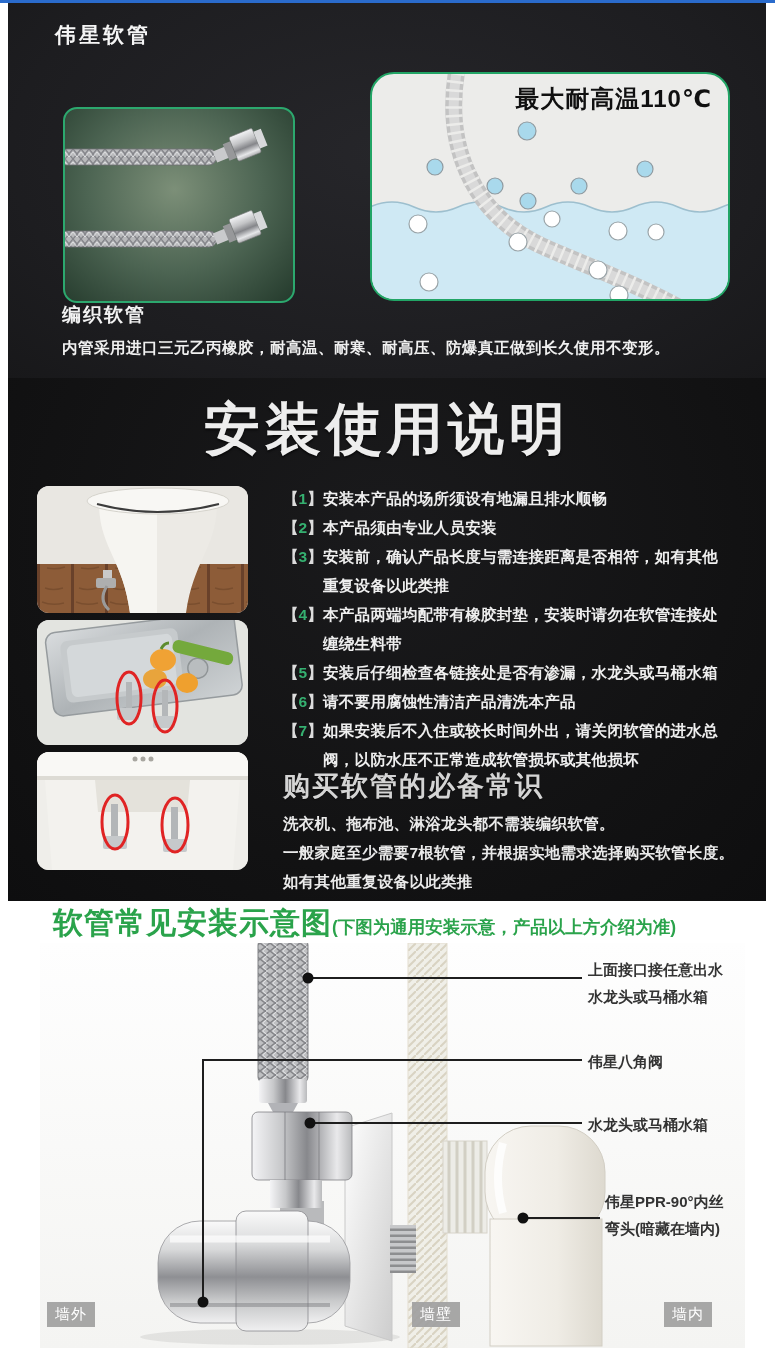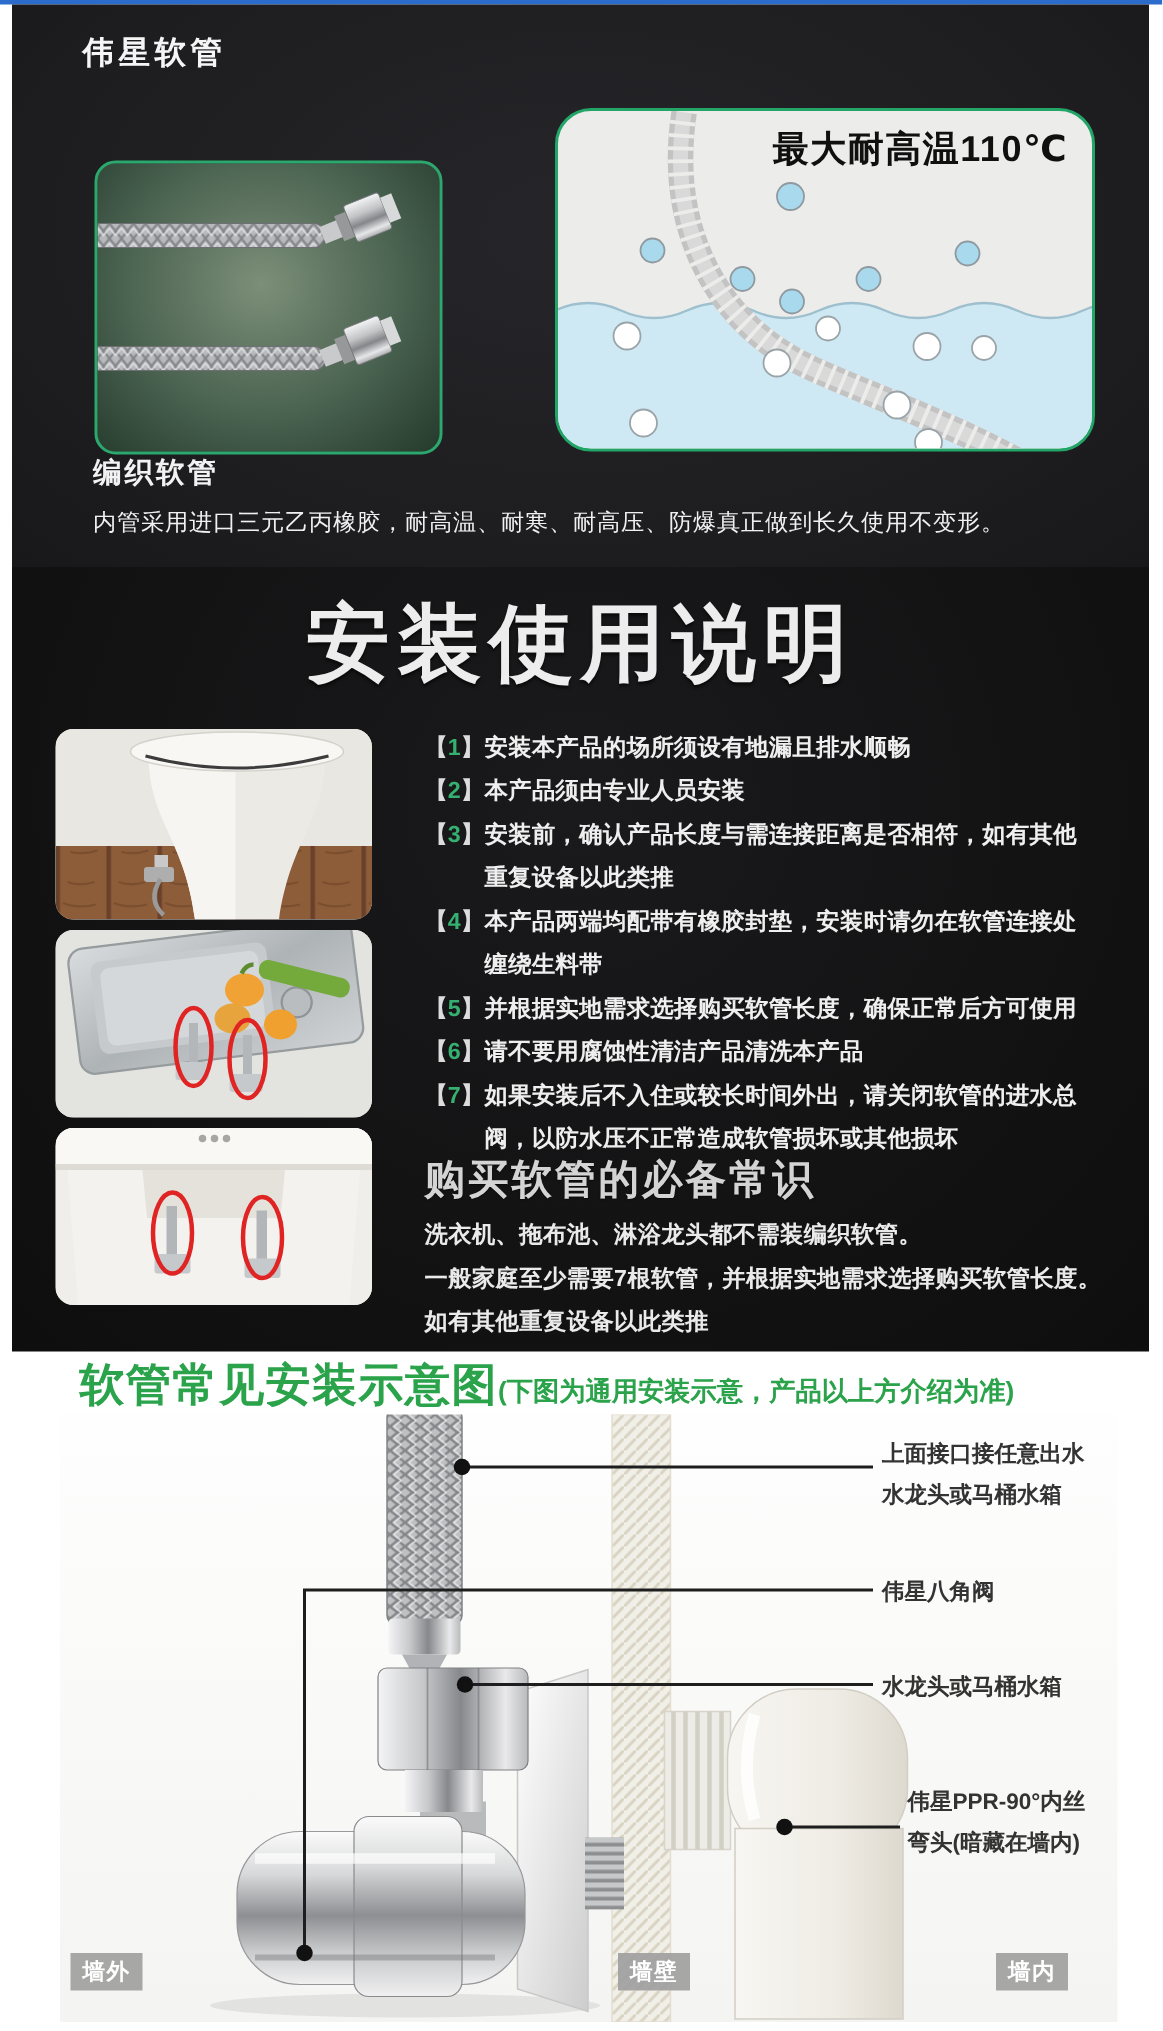--- a/index.html
+++ b/index.html
@@ -13,21 +13,21 @@
   .panel-top { top:3px; height:375px; background:radial-gradient(ellipse at 50% 40%, #26262a 0%, #1d1d20 70%, #18181a 100%); }
   .panel-install { top:378px; height:523px; background:radial-gradient(ellipse at 50% 30%, #1a1a1c 0%, #121213 65%, #0e0e0f 100%); }
 
   .hose-title { position:absolute; left:47px; top:18px; font-size:21px; font-weight:700; letter-spacing:3px; color:#f5f5f5; }
 
   .left-box { position:absolute; left:55px; top:104px; width:232px; height:196px; border:2px solid #2ca86e; border-radius:14px; overflow:hidden; background:radial-gradient(ellipse at 48% 42%, #7c8f78 0%, #4d6553 52%, #243a2c 100%); }
   .right-box { position:absolute; left:362px; top:69px; width:360px; height:229px; border:2px solid #22a566; border-radius:24px; overflow:hidden; background:#ececea; }
   .temp-label { position:absolute; right:16px; top:9px; font-size:24px; font-weight:800; color:#101010; letter-spacing:1px; }
 
   .caption { position:absolute; left:54px; top:299px; font-size:19px; font-weight:700; color:#f2f2f2; letter-spacing:2px; }
-  .desc { position:absolute; left:54px; top:335px; font-size:15.5px; font-weight:400; color:#f0f0f0; white-space:nowrap; letter-spacing:0.5px; }
+  .desc { position:absolute; left:54px; top:335px; font-size:15.5px; font-weight:700; color:#f0f0f0; white-space:nowrap; letter-spacing:0.5px; }
 
   .install-title { position:absolute; left:0; top:14px; width:100%; text-align:center; font-size:56px; font-weight:800; letter-spacing:5px; color:#ededed; text-shadow:0 2px 2px rgba(0,0,0,0.55); }
 
   .photo-card { position:absolute; left:29px; width:211px; border-radius:12px; overflow:hidden; background:#e8e6e1; }
   .photo-toilet { top:108px; height:127px; }
   .photo-sink   { top:242px; height:125px; }
   .photo-basin  { top:374px; height:118px; }
   .photo-card svg { display:block; }
 
   .list { position:absolute; left:275px; top:106px; width:446px; }
@@ -45,21 +45,21 @@
 
   .photo-area { position:absolute; left:40px; top:943px; width:705px; height:405px; background:linear-gradient(#fefefe, #f4f4f2); }
   .photo-area svg { display:block; }
 
   .diag-label { position:absolute; font-size:15px; line-height:27px; font-weight:700; color:#333333; white-space:nowrap; }
   .label-top   { left:588px; top:956px; }
   .label-valve { left:588px; top:1048px; }
   .label-hose  { left:588px; top:1111px; }
   .label-ppr   { left:605px; top:1188px; }
 
-  .wall-tag { position:absolute; top:1302px; padding:3px 8px; background:rgba(160,160,160,0.92); color:#ffffff; font-size:15px; font-weight:700; letter-spacing:1px; }
+  .wall-tag { position:absolute; top:1302px; padding:3px 8px; background:rgba(160,160,160,0.92); color:#ffffff; font-size:15px; font-weight:400; letter-spacing:1px; }
   .tag-out { left:47px; } .tag-wall { left:412px; } .tag-in { left:664px; }
 </style>
 </head>
 <body>
 
 <div class="page">
 
   <div class="blue-bar"></div>
 
   <div class="panel panel-top">
@@ -233,21 +233,21 @@
       <div class="list-item">
         <span class="marker"><span>【</span><span class="num">3</span><span>】</span></span>
         <span class="item-text">安装前，确认产品长度与需连接距离是否相符，如有其他重复设备以此类推</span>
       </div>
       <div class="list-item">
         <span class="marker"><span>【</span><span class="num">4</span><span>】</span></span>
         <span class="item-text">本产品两端均配带有橡胶封垫，安装时请勿在软管连接处缠绕生料带</span>
       </div>
       <div class="list-item">
         <span class="marker"><span>【</span><span class="num">5</span><span>】</span></span>
-        <span class="item-text">并根据实地需求选择购买软管长度，确保正常后方可使用</span>
+        <span class="item-text">安装后仔细检查各链接处是否有渗漏，水龙头或马桶水箱</span>
       </div>
       <div class="list-item">
         <span class="marker"><span>【</span><span class="num">6</span><span>】</span></span>
         <span class="item-text">请不要用腐蚀性清洁产品清洗本产品</span>
       </div>
       <div class="list-item">
         <span class="marker"><span>【</span><span class="num">7</span><span>】</span></span>
         <span class="item-text">如果安装后不入住或较长时间外出，请关闭软管的进水总阀，以防水压不正常造成软管损坏或其他损坏</span>
       </div>
     </div>

